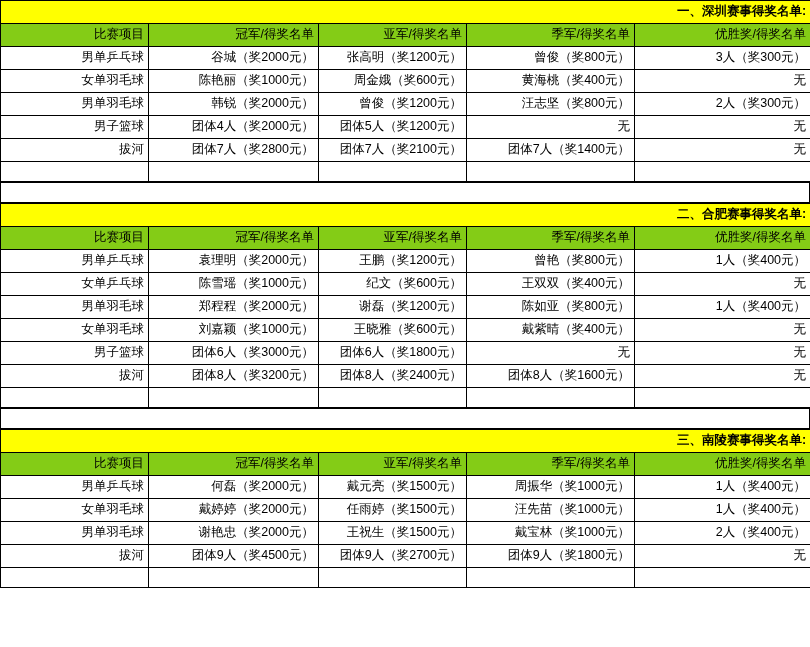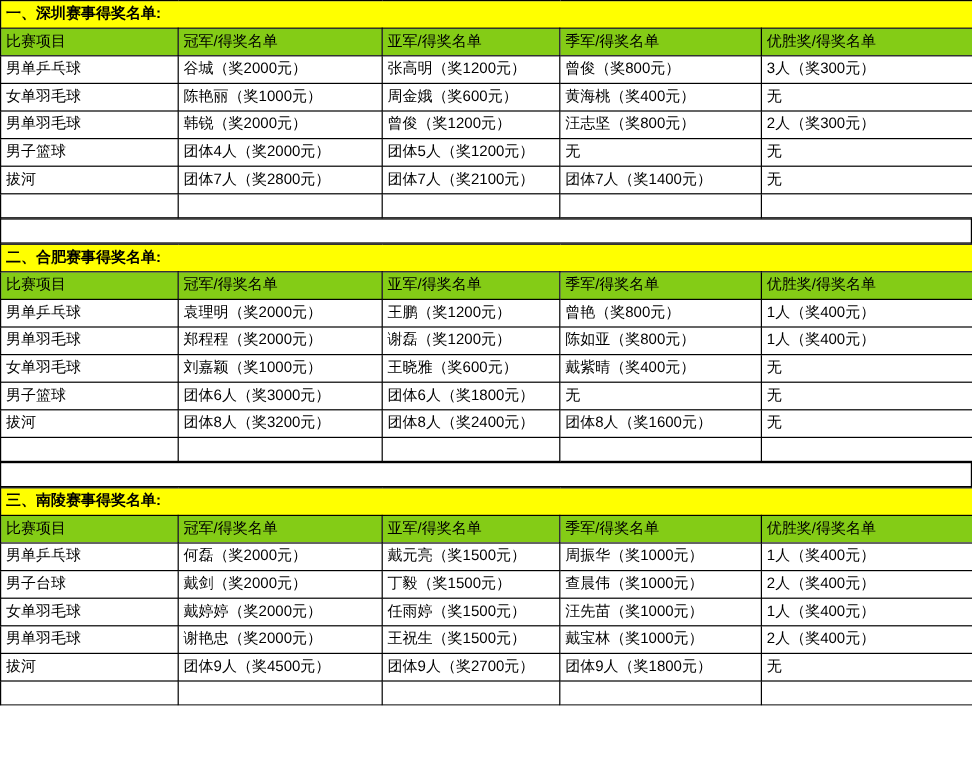--- a/index.html
+++ b/index.html
@@ -16,20 +16,21 @@
     overflow: hidden;
   }
   .sheet {
     width: 810px;
     box-sizing: border-box;
   }
   table.grid {
     width: 810px;
     border-collapse: collapse;
     table-layout: fixed;
+    text-align: right;
   }
   table.grid td {
     border: 1px solid #000000;
     padding: 2px 4px 3px 4px;
     height: 20px;
     box-sizing: border-box;
     vertical-align: middle;
     white-space: nowrap;
     overflow: hidden;
   }
@@ -160,20 +161,27 @@
         <td>优胜奖/得奖名单</td>
       </tr>
       <tr>
         <td>男单乒乓球</td>
         <td>袁理明（奖2000元）</td>
         <td>王鹏（奖1200元）</td>
         <td>曾艳（奖800元）</td>
         <td>1人（奖400元）</td>
       </tr>
       <tr>
+        <td>女单乒乓球</td>
+        <td>陈雪瑶（奖1000元）</td>
+        <td>纪文（奖600元）</td>
+        <td>王双双（奖400元）</td>
+        <td>无</td>
+      </tr>
+      <tr>
         <td>男单羽毛球</td>
         <td>郑程程（奖2000元）</td>
         <td>谢磊（奖1200元）</td>
         <td>陈如亚（奖800元）</td>
         <td>1人（奖400元）</td>
       </tr>
       <tr>
         <td>女单羽毛球</td>
         <td>刘嘉颖（奖1000元）</td>
         <td>王晓雅（奖600元）</td>
@@ -232,27 +240,20 @@
         <td>优胜奖/得奖名单</td>
       </tr>
       <tr>
         <td>男单乒乓球</td>
         <td>何磊（奖2000元）</td>
         <td>戴元亮（奖1500元）</td>
         <td>周振华（奖1000元）</td>
         <td>1人（奖400元）</td>
       </tr>
       <tr>
-        <td>男子台球</td>
-        <td>戴剑（奖2000元）</td>
-        <td>丁毅（奖1500元）</td>
-        <td>查晨伟（奖1000元）</td>
-        <td>2人（奖400元）</td>
-      </tr>
-      <tr>
         <td>女单羽毛球</td>
         <td>戴婷婷（奖2000元）</td>
         <td>任雨婷（奖1500元）</td>
         <td>汪先苗（奖1000元）</td>
         <td>1人（奖400元）</td>
       </tr>
       <tr>
         <td>男单羽毛球</td>
         <td>谢艳忠（奖2000元）</td>
         <td>王祝生（奖1500元）</td>

